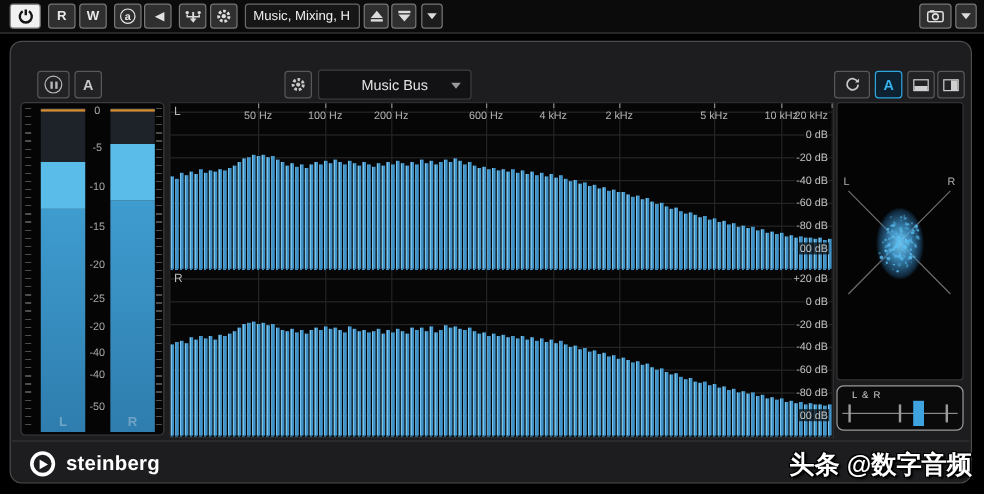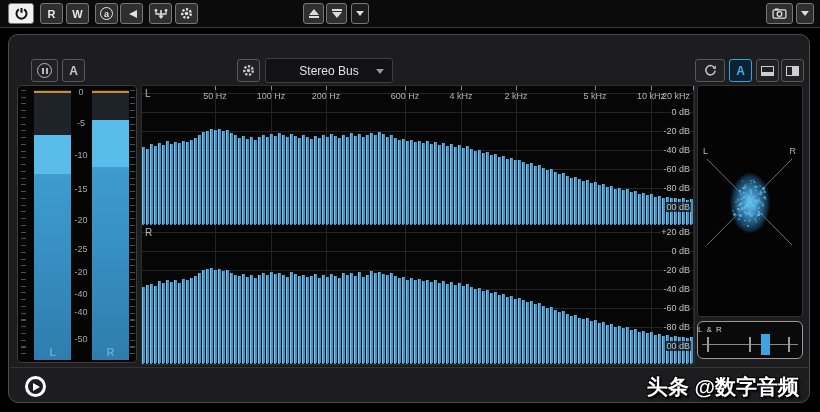--- a/index.html
+++ b/index.html
@@ -59,32 +59,32 @@
   .vector{position:absolute;left:688px;top:50px;width:106px;height:232px;background:#040404;
     border:1px solid #333;border-radius:3px;box-sizing:border-box;overflow:hidden;}
   .vlab{position:absolute;font-size:9px;color:#b0b0b0;}
   .blobcore{position:absolute;left:33px;top:88px;width:38px;height:58px;border-radius:50%;
     background:radial-gradient(ellipse at 50% 50%,rgba(120,205,245,.95) 0%,rgba(70,165,225,.75) 35%,rgba(45,120,180,.35) 65%,rgba(30,90,140,0) 100%);
     filter:blur(1px);}
   .blobdot{position:absolute;border-radius:50%;}
   
   .balance{position:absolute;left:688px;top:286px;width:106px;height:38px;background:#0a0a0a;
     border:1px solid #9a9a9a;border-radius:6px;box-sizing:border-box;}
-  .bal-label{position:absolute;left:0;top:3px;font-size:8px;color:#d0d0d0;letter-spacing:1px;}
+  .bal-label{position:absolute;left:12px;top:3px;font-size:8px;color:#d0d0d0;letter-spacing:1px;}
   .bal-line{position:absolute;left:4px;right:4px;top:22px;height:1px;background:#8a8a8a;}
   .bal-tick{position:absolute;top:15px;width:2px;height:15px;background:#9a9a9a;}
   .bal-val{position:absolute;top:12px;width:9px;height:21px;background:#3fa3e0;}
   
   .footdiv{position:absolute;left:1px;right:1px;top:332px;height:1px;background:#343434;}
   .brandrow{position:absolute;left:16px;top:341px;display:flex;align-items:center;gap:9px;}
   .brandcirc{width:21px;height:21px;border:3px solid #fff;border-radius:50%;position:relative;box-sizing:border-box;}
   .brandcirc i{position:absolute;left:5px;top:3.5px;width:0;height:0;border-top:4.5px solid transparent;
     border-bottom:4.5px solid transparent;border-left:7px solid #fff;}
   .brandname{color:#fff;font-size:17px;font-weight:bold;letter-spacing:.2px;}
-  .watermark{position:absolute;right:21px;top:373px;font-size:21px;font-weight:bold;color:#fff;white-space:nowrap;
+  .watermark{position:absolute;right:10px;top:373px;font-size:21px;font-weight:bold;color:#fff;white-space:nowrap;
     text-shadow:-1px -1px 0 #000,1px -1px 0 #000,-1px 1px 0 #000,1px 1px 0 #000,2px 2px 2px #000;}
   svg{display:block;}
 </style>
 </head>
 <body>
 
 <div class="topbar">
   <div class="tbtn on" style="left:8px;width:26px;">
     <svg width="13" height="13" viewBox="0 0 14 14">
       <path d="M4.2 2.6 A5.4 5.4 0 1 0 9.8 2.6" fill="none" stroke="#151515" stroke-width="2.2"></path>
@@ -113,20 +113,23 @@
       <line x1="7" y1="2" x2="7" y2="8" stroke="#dcdcdc" stroke-width="1.6"></line>
       <path d="M4.2 7.5 L9.8 7.5 L7 11 Z" fill="#dcdcdc"></path>
     </svg>
   </div>
   <div class="tbtn" style="left:175px;width:23px;">
     <svg width="13" height="13" viewBox="0 0 14 14">
       <circle cx="7" cy="7" r="4.6" fill="none" stroke="#e0e0e0" stroke-width="2.6" stroke-dasharray="2.4 1.7"></circle>
       <circle cx="7" cy="7" r="1.9" fill="#e0e0e0"></circle>
     </svg>
   </div>
+  <div class="preset-field" style="left:204px;width:96px;">
+    <span>Music, Mixing, H</span>
+  </div>
   <div class="tbtn" style="left:303px;width:21px;">
     <span class="spin-ic">
         <span class="tri-up"></span>
         <span class="spin-bar"></span>
       </span>
   </div>
   <div class="tbtn" style="left:326px;width:21px;">
     <span class="spin-ic">
         <span class="spin-bar"></span>
         <span class="tri-down"></span>
@@ -158,21 +161,21 @@
   <div class="hbtn" style="left:53px;top:24px;width:23px;height:23px;">
     <span>A</span>
   </div>
   <div class="hbtn" style="left:228px;top:24px;width:23px;height:23px;">
     <svg width="13" height="13" viewBox="0 0 14 14">
       <circle cx="7" cy="7" r="4.6" fill="none" stroke="#c8c8c8" stroke-width="2.6" stroke-dasharray="2.4 1.7"></circle>
       <circle cx="7" cy="7" r="1.9" fill="#c8c8c8"></circle>
     </svg>
   </div>
   <div class="sel" style="left:256px;top:23px;width:128px;height:25px;">
-    <span>Stereo Bus</span>
+    <span>Music Bus</span>
     <span class="arr"></span>
   </div>
   <div class="hbtn" style="left:686px;top:24px;width:30px;height:23px;">
     <svg width="13" height="13" viewBox="0 0 14 14">
       <path d="M11.5 4.5 A5 5 0 1 0 12 7" fill="none" stroke="#c8c8c8" stroke-width="1.6"></path>
       <path d="M12.8 1.5 L12.8 5.2 L9.2 5.2 Z" fill="#c8c8c8"></path>
     </svg>
   </div>
   <div class="hbtn blue" style="left:720px;top:24px;width:23px;height:23px;">
     <span>A</span>
@@ -728,16 +731,17 @@
       <div class="bal-tick" style="left: 51px;"></div>
       <div class="bal-tick" style="left: 90px;"></div>
       <div class="bal-val" style="left: 63px;"></div>
     </div>
 
   <div class="footdiv"></div>
   <div class="brandrow">
     <span class="brandcirc">
         <i></i>
       </span>
+    <span class="brandname">steinberg</span>
   </div>
 </div>
 
 <div class="watermark">头条 @数字音频</div>
 
 </body></html>

